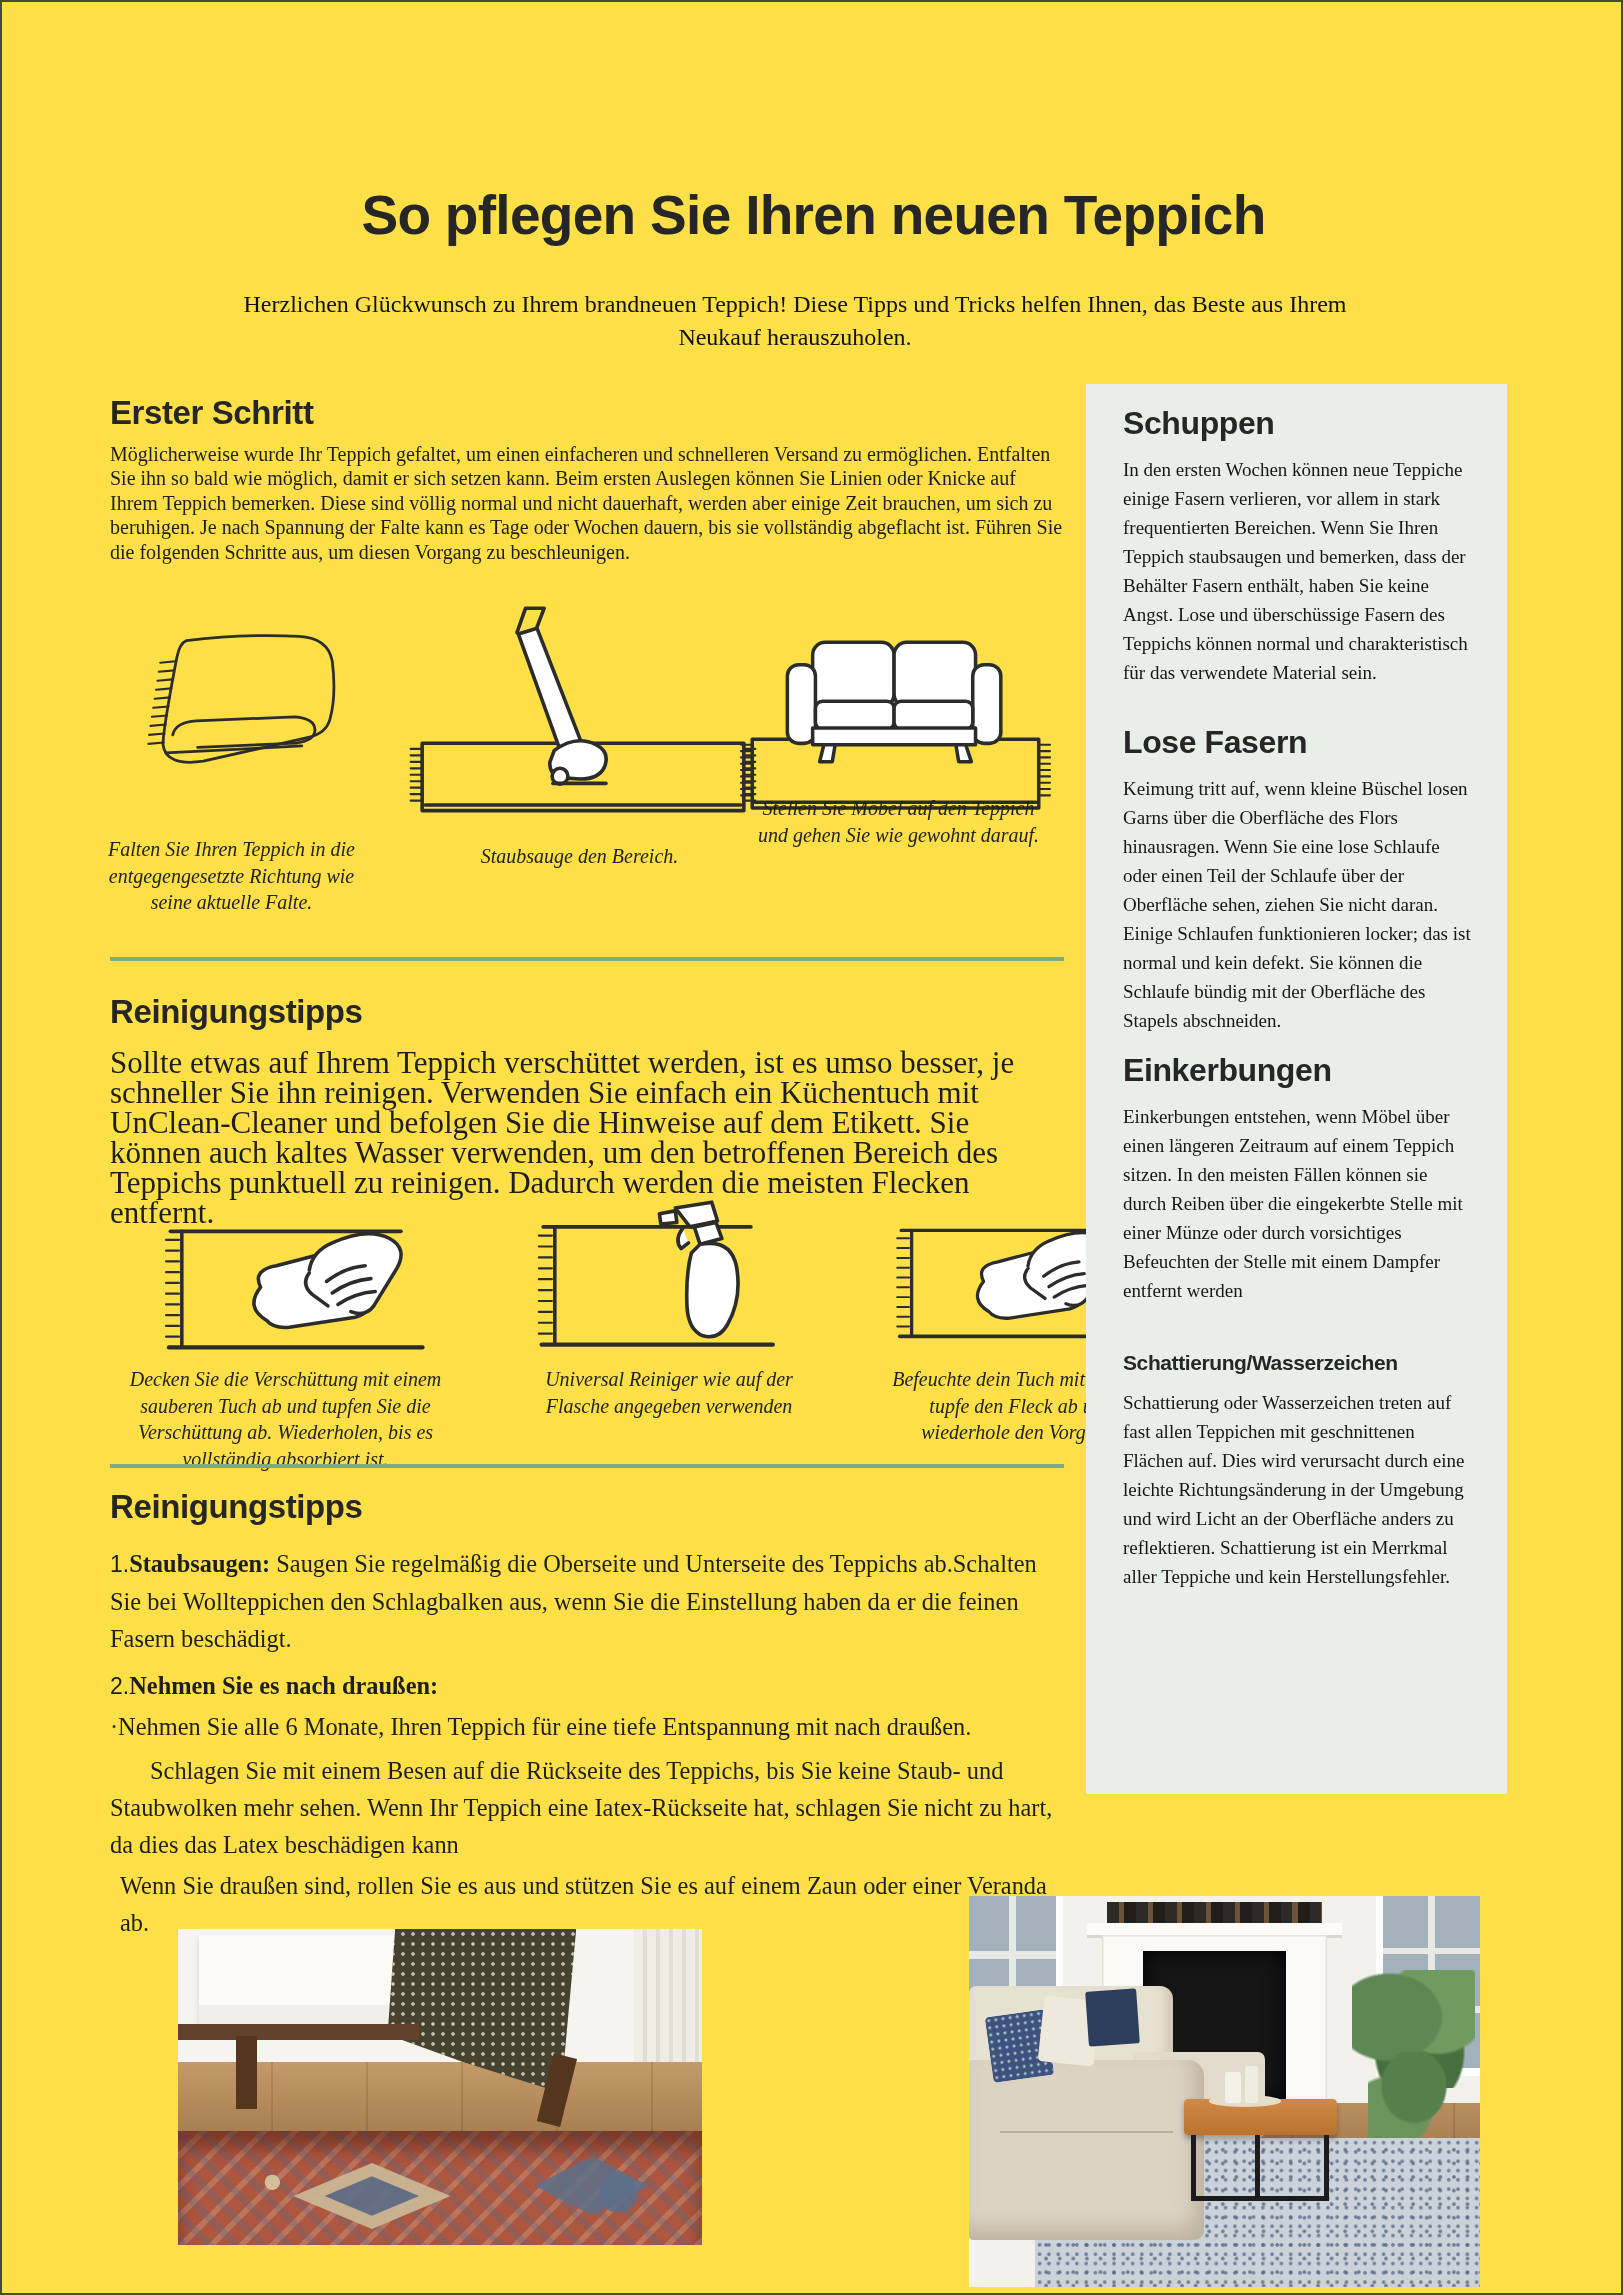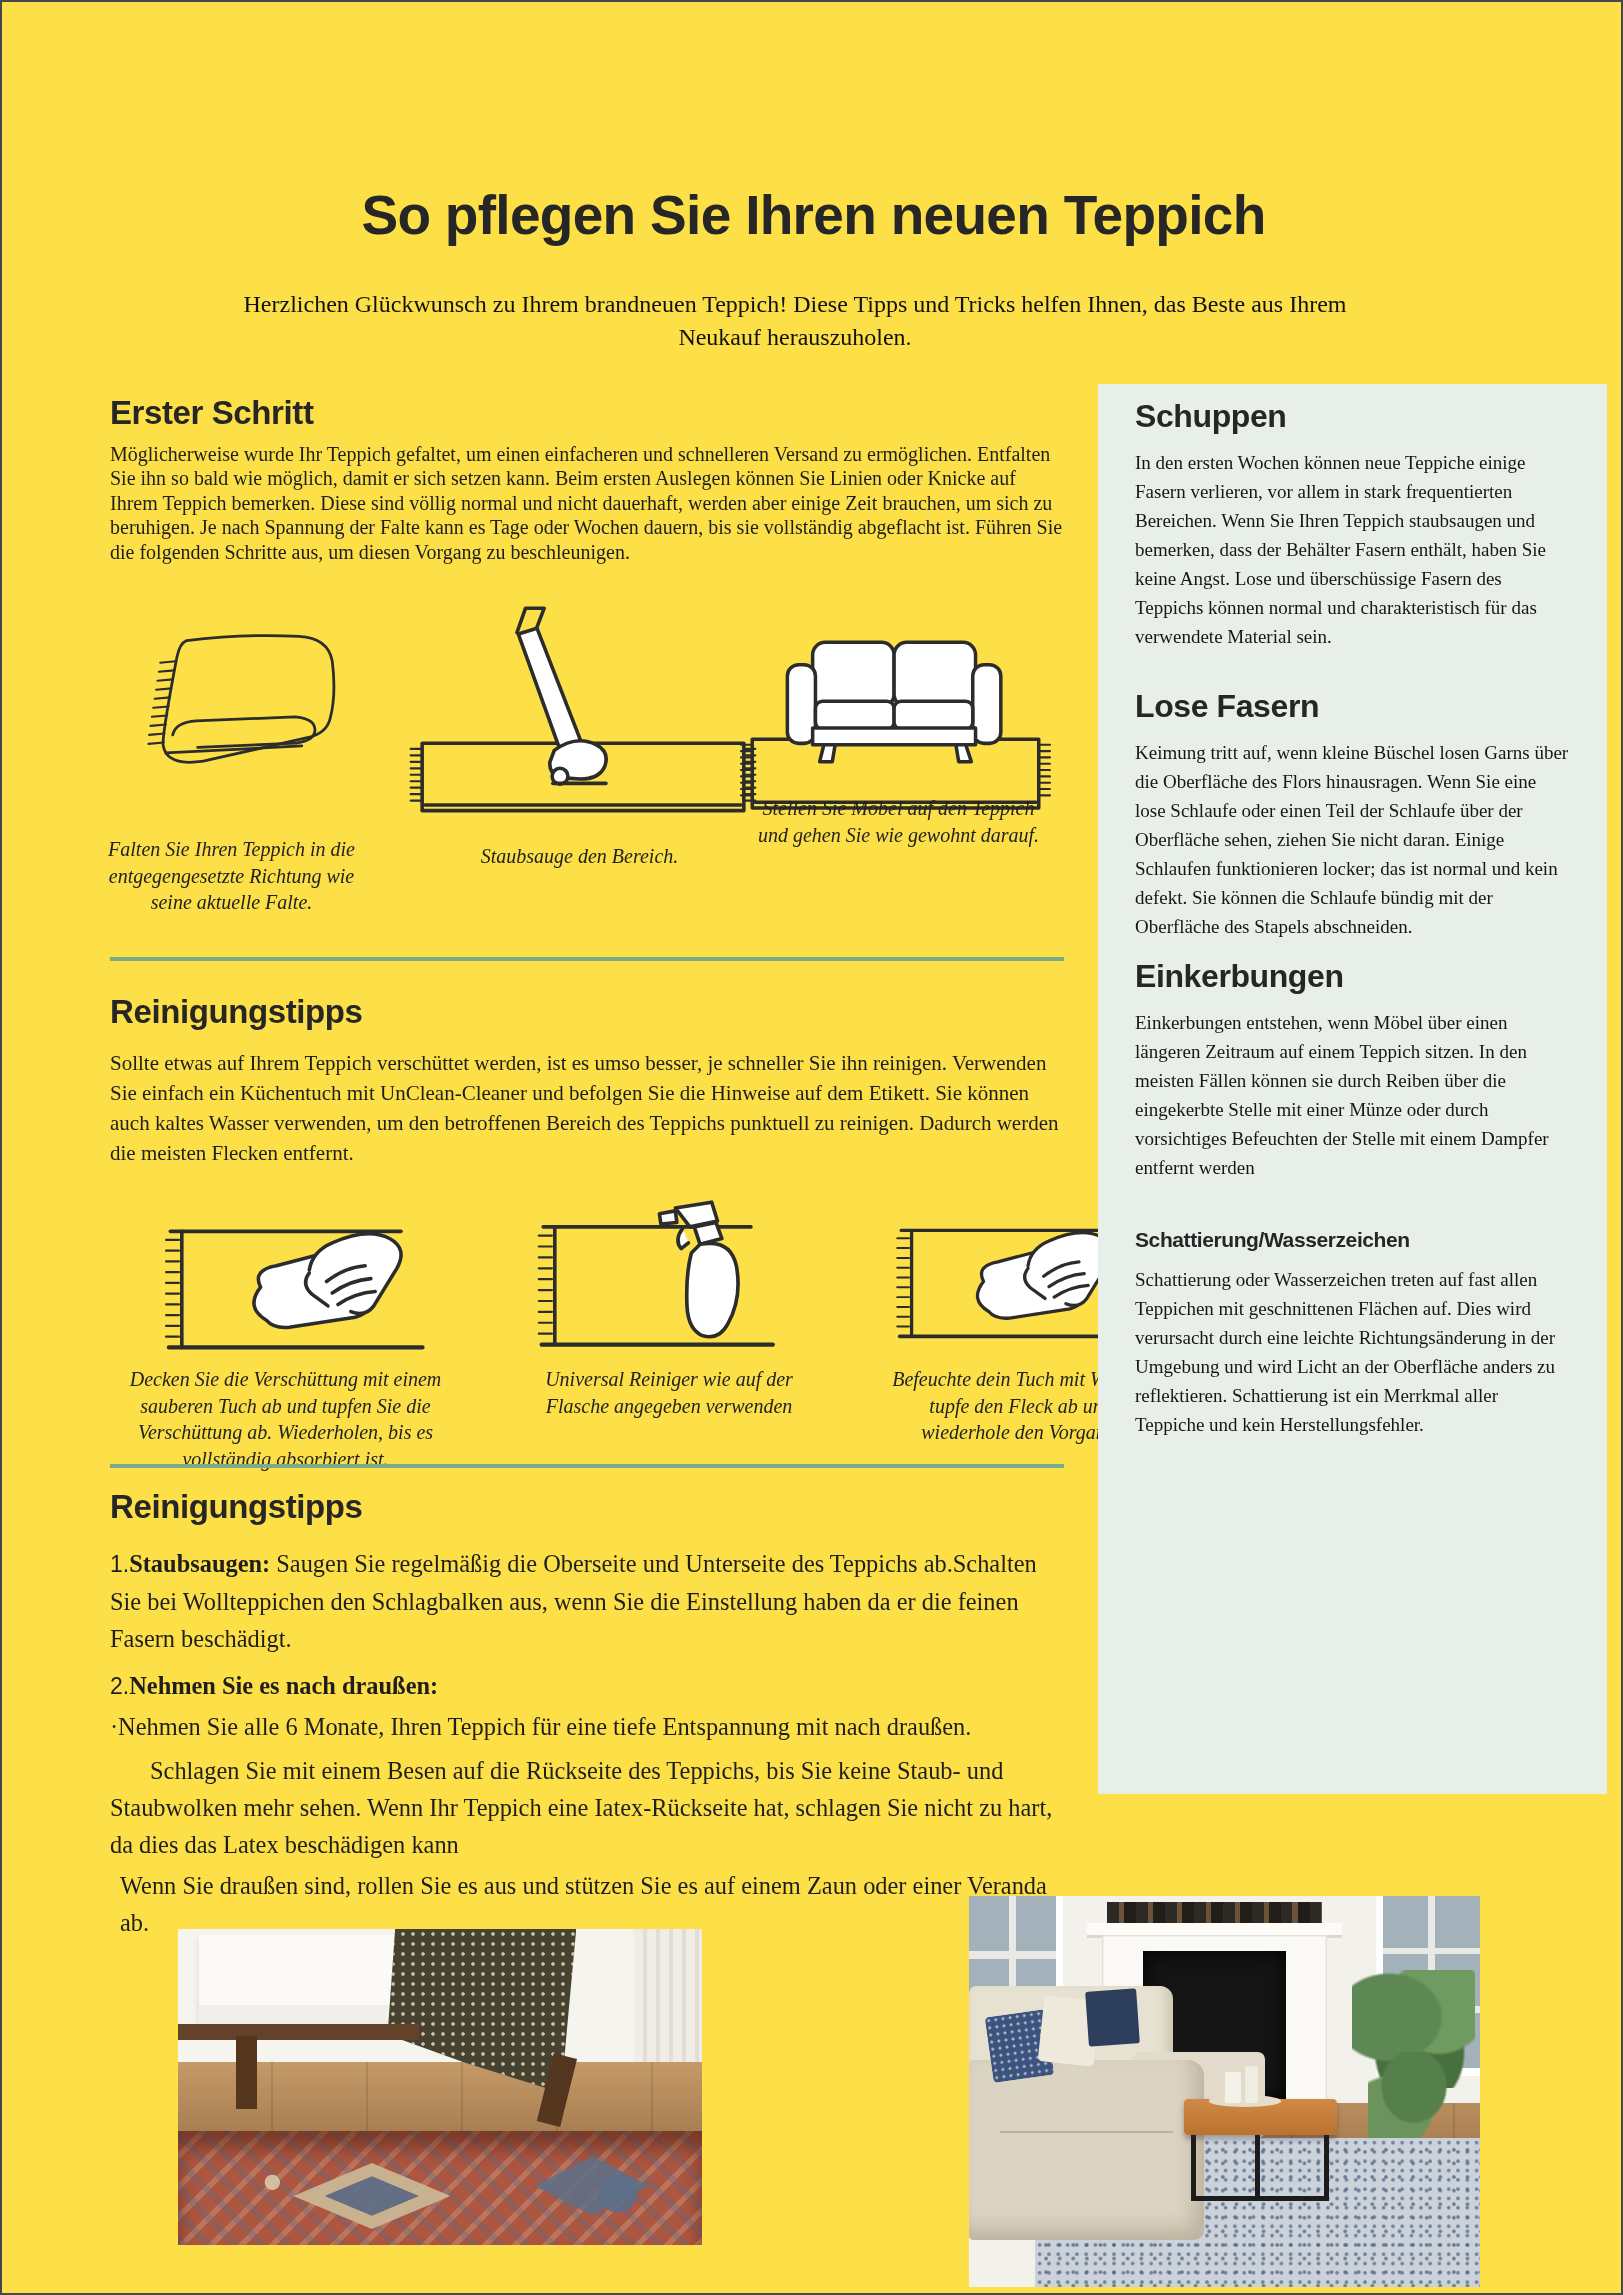--- a/index.html
+++ b/index.html
@@ -25,38 +25,37 @@
     left:237px;top:286px;width:1112px;
     text-align:center;font-size:24px;line-height:33px;color:#111;
   }
 
   .h-section{
     font-family:"Liberation Sans", sans-serif;
     font-weight:bold;color:#262626;font-size:33px;letter-spacing:-0.4px;
   }
 
   .intro-text{left:108px;top:440px;width:954px;font-size:20px;line-height:24.4px;text-align:left;}
-  .body-text{font-size:21px;line-height:30px;}
+  .body-text{font-size:31px;line-height:30px;}
 
   .caption{font-style:italic;font-size:20px;line-height:26.5px;text-align:center;color:#222;}
 
   .greenline{height:3.6px;background:#79aa8a;}
 
   .tips{left:108px;top:1486px;width:961px;}
   .tips .item-head{font-size:24.4px;line-height:37px;}
   .tips .num{font-family:"Liberation Sans", sans-serif;font-size:23px;}
   .tips .lead{font-weight:bold;}
   .tips p{margin:0;}
 
   .sidebar{
-    left:1084px;top:382px;width:509px;height:1410px;
+    left:1084px;top:382px;width:421px;height:1410px;
     background:#e8efe9;
     box-sizing:border-box;
-    padding:14px 36px 29px 37px;
-    margin-left:12px;
+    padding:21px 36px 29px 37px;
   }
   .sidebar h3{
     margin:0 0 13px 0;
     font-family:"Liberation Sans", sans-serif;
     font-weight:bold;font-size:32px;color:#262626;letter-spacing:-0.4px;
   }
   .sidebar h3.small{font-size:21px;}
   .sidebar p{margin:0;font-size:19px;line-height:29px;color:#161616;}
   .sb-gap1{height:37px;} .sb-gap2{height:17px;} .sb-gap3{height:46px;}
 

